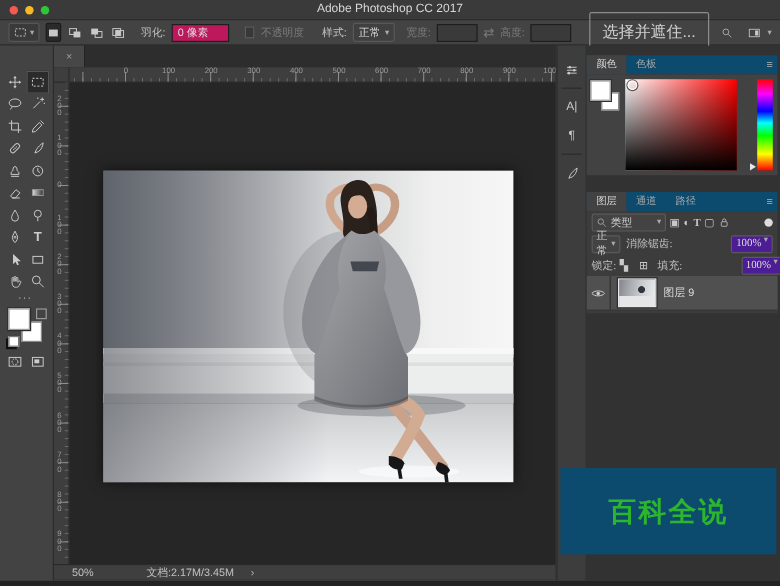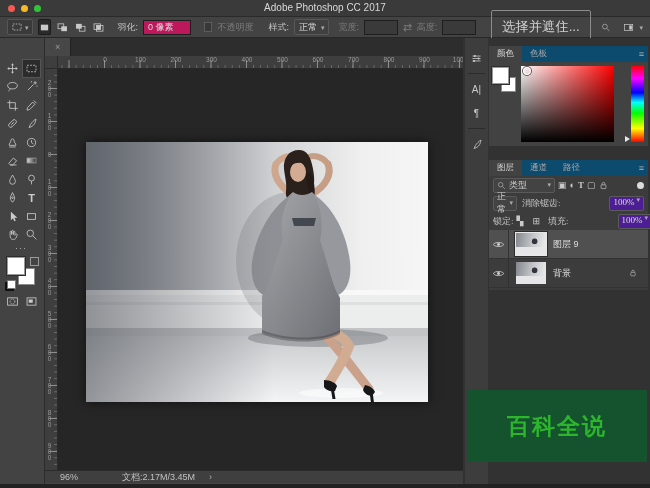--- a/index.html
+++ b/index.html
@@ -103,21 +103,21 @@
   .layerrow{display:flex;align-items:center;height:28px;background:#3c3c3c;border-bottom:1px solid #333;}
   .layerrow.selected{background:#505050;}
   .eyecell{width:19px;align-self:stretch;display:flex;align-items:center;justify-content:center;border-right:1px solid #313131;color:#cfcfcf;}
   .thumb{width:30px;height:22px;margin:0 7px;
     background:radial-gradient(circle at 62% 38%,#34343c 0 2.6px,rgba(0,0,0,0) 3.2px),linear-gradient(180deg,rgba(0,0,0,0) 62%,#e6e6e8 63%),linear-gradient(100deg,#83878d,#c7c9cc 55%,#efeff0);}
   .thumb.selected{outline:1px solid #e8e8e8;box-shadow:0 0 0 2px #2c2c2c;}
   .lname{color:#dedede;}
   .rowlock{margin-left:auto;margin-right:10px;color:#bdbdbd;}
 
   
-  .watermark{position:absolute;left:467px;top:390px;width:180px;height:72px;background:#14532d;z-index:50;
+  .watermark{position:absolute;left:467px;top:390px;width:180px;height:72px;background:#0c4a6e;z-index:50;
     display:flex;flex-direction:column;align-items:center;justify-content:center;gap:3px;}
   .wm-title{font-size:23px;font-weight:bold;letter-spacing:2px;}
   .wm-sub{font-size:12px;color:#9b9b9b;letter-spacing:3px;}
 </style>
 </head>
 <body>
 
 <div id="app">
 
   <svg width="0" height="0" style="position:absolute">
@@ -522,21 +522,21 @@
           <path d="M206 52 C186 64 170 92 166 120 C164 138 170 150 178 153 C184 140 190 116 197 98 C193 80 198 62 206 52 Z" fill="#8f9095"></path>
           <path d="M227 52 C247 64 261 92 264 120 C266 138 260 150 252 153 C246 140 240 116 234 98 C238 80 234 62 227 52 Z" fill="#97989d"></path>
           <path d="M206 76h24l-2 8h-20z" fill="#424750"></path>
           <path d="M176 188 C200 198 238 198 254 188 L254 192 C238 202 198 202 176 192 Z" fill="rgba(60,60,66,.4)"></path>
           <rect width="342" height="260" fill="url(#leftshade)"></rect>
         </svg>
       </div>
     </div>
 
     <div class="statusbar">
-      <span class="zoomv">96%</span>
+      <span class="zoomv">50%</span>
       <span class="docv">文档:2.17M/3.45M</span>
       <span class="chev">›</span>
     </div>
     <div class="bottomstrip"></div>
   </div>
 
   <div class="dock">
     <div class="strip">
       <div style="height:8px"></div>
       <div class="stripbtn">
@@ -637,32 +637,20 @@
 
           <div class="layerrow selected">
             <div class="eyecell">
                 <svg class="ic">
                   <use href="#sym-eye"></use>
                 </svg>
               </div>
             <div class="thumb selected"></div>
             <span class="lname">图层 9</span>
           </div>
-          <div class="layerrow">
-            <div class="eyecell">
-                <svg class="ic">
-                  <use href="#sym-eye"></use>
-                </svg>
-              </div>
-            <div class="thumb"></div>
-            <span class="lname">背景</span>
-            <svg class="ic rowlock" style="width:10px;height:10px">
-                <use href="#sym-lock"></use>
-              </svg>
-          </div>
         </div>
       </div>
     </div>
   </div>
 
   <div class="watermark">
     <div class="wm-title" style="color: rgb(45, 181, 45);">百科全说</div>
   </div>
 
 </div>

